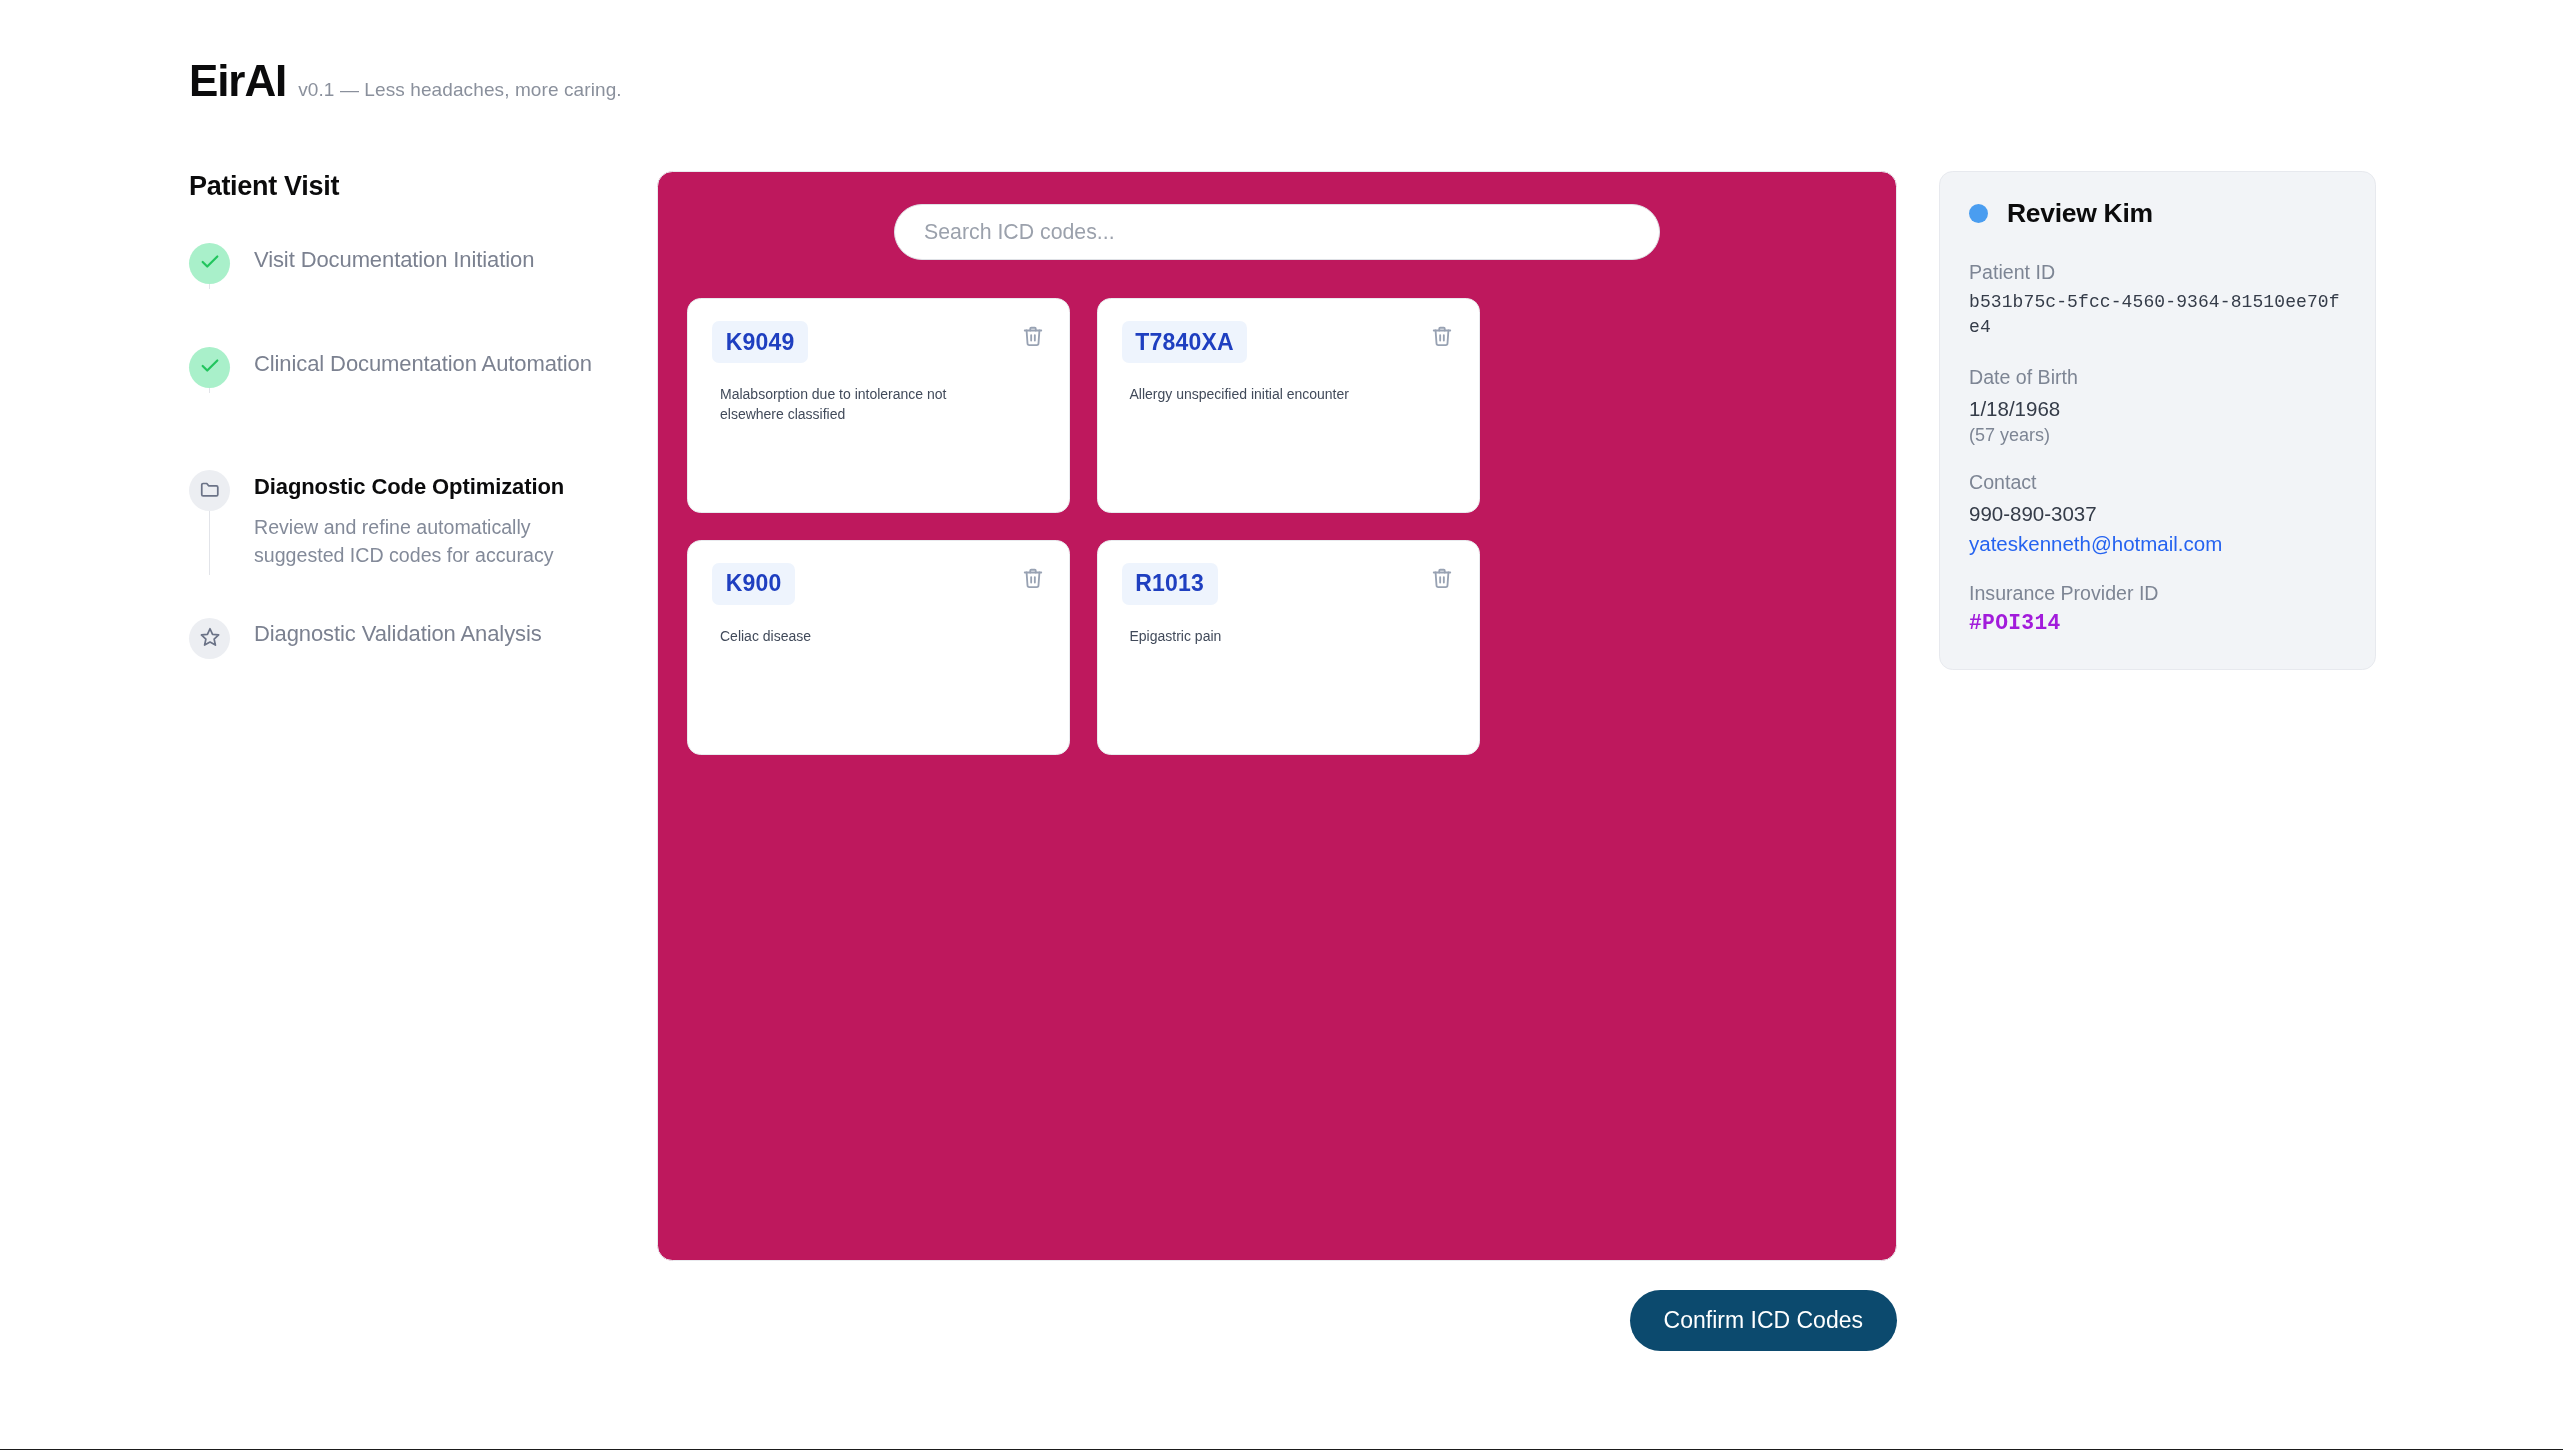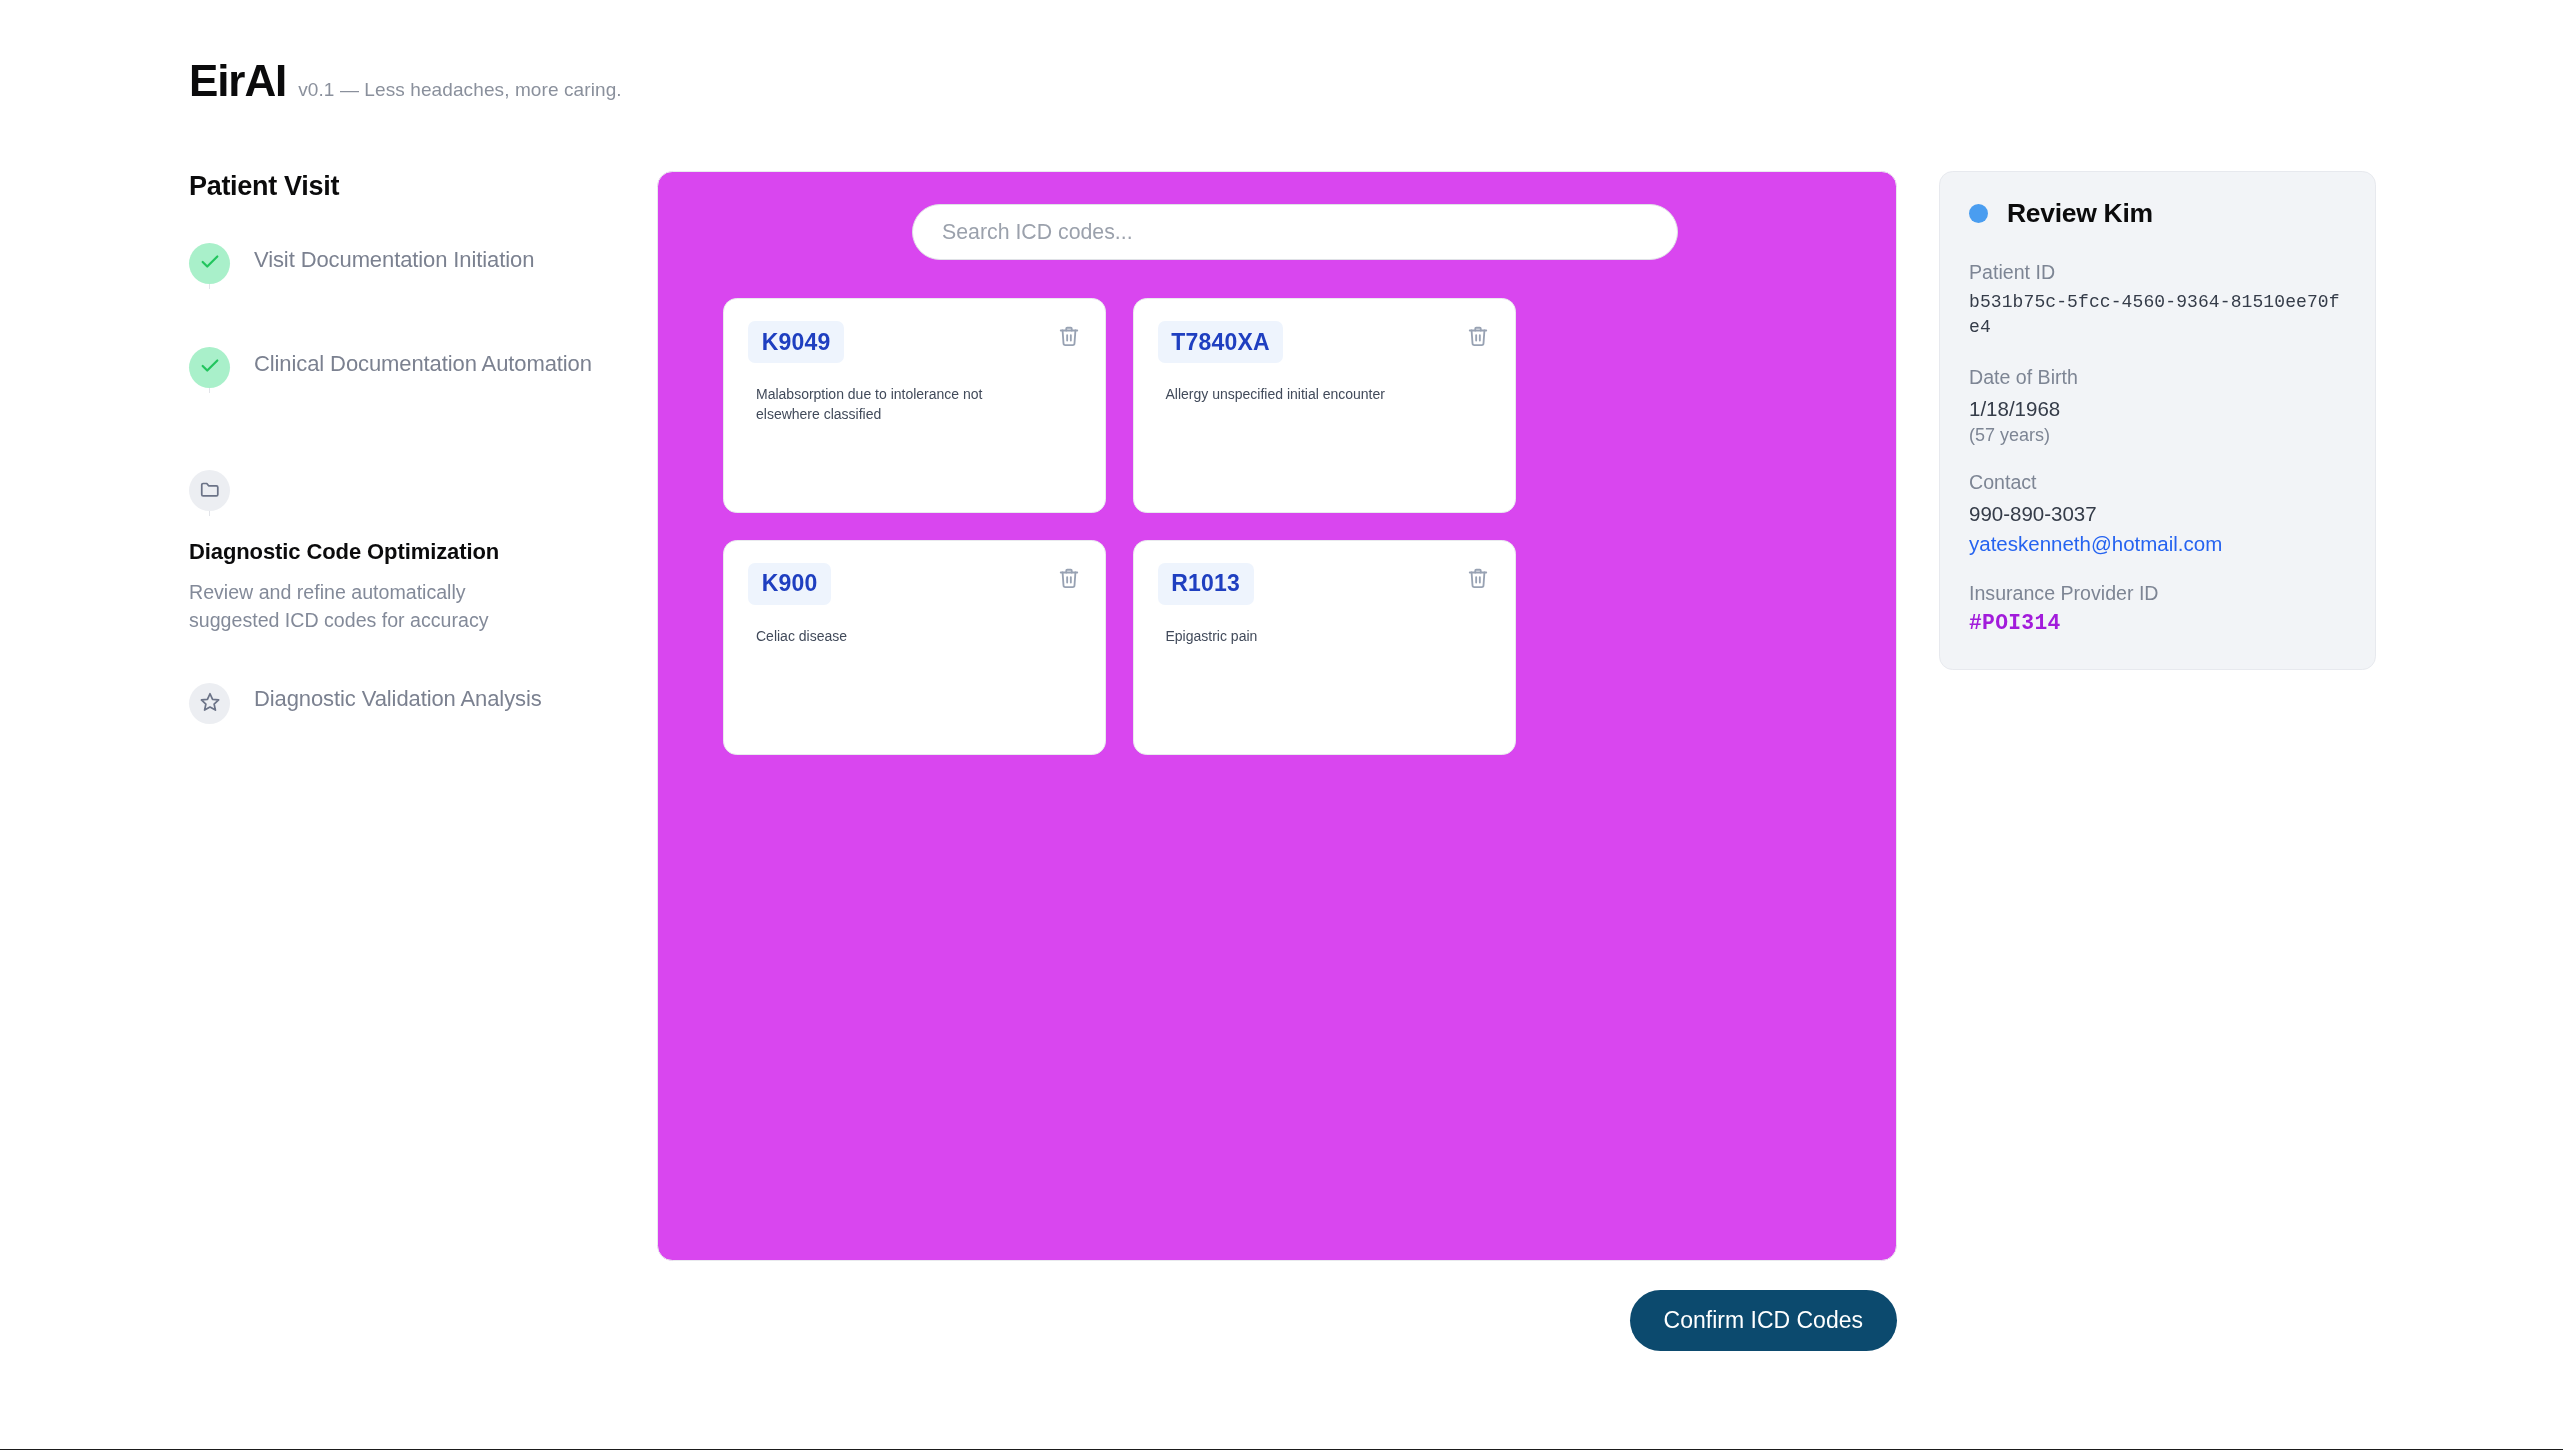--- a/index.html
+++ b/index.html
@@ -98,35 +98,34 @@
   .step.active .step-label {
     color: #0b0b0c;
     font-weight: 700;
   }
   .step-desc {
     margin-top: 12px;
     font-size: 19.6px;
     line-height: 1.45;
     color: #838a99;
   }
-  .step.active { padding-bottom: 48px; flex-direction: column; }
+  .step.active { padding-bottom: 48px; }
   .step-1 { padding-bottom: 63px; }
   .step-2 { padding-bottom: 82px; }
 
   
   .main-panel {
     position: absolute;
     left: 657px;
     top: 171px;
     width: 1240px;
     height: 1090px;
-    background: #d946ef;
+    background: #be185d;
     border: 1.7px solid #e9eaee;
     border-radius: 15.4px;
-    padding-left: 36px;
   }
   .search-wrap {
     display: flex;
     justify-content: center;
     padding-top: 32px;
   }
   .search-input {
     width: 766px;
     height: 56px;
     border: 1.7px solid #dfe1e6;

